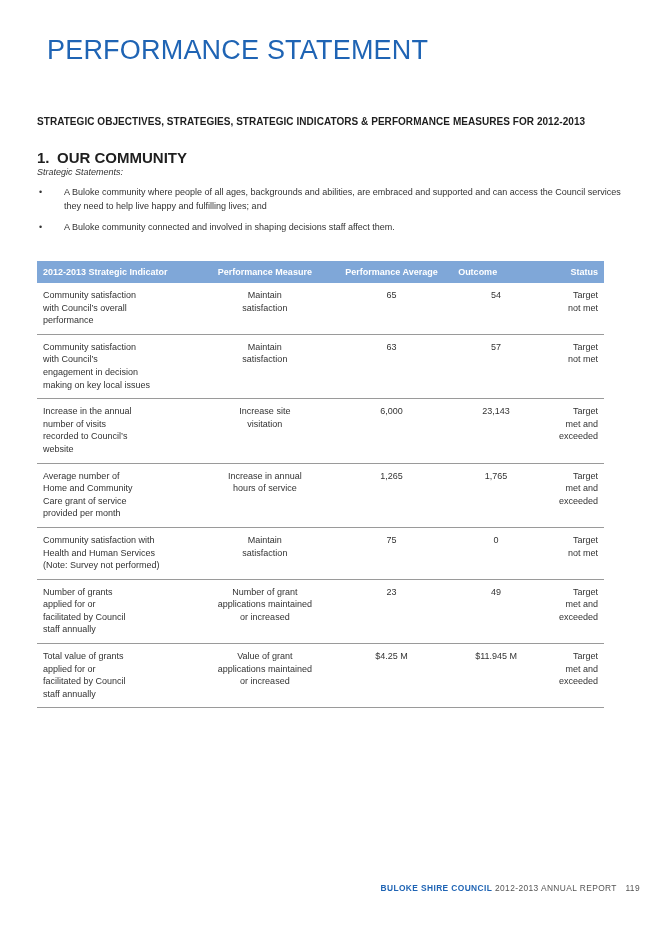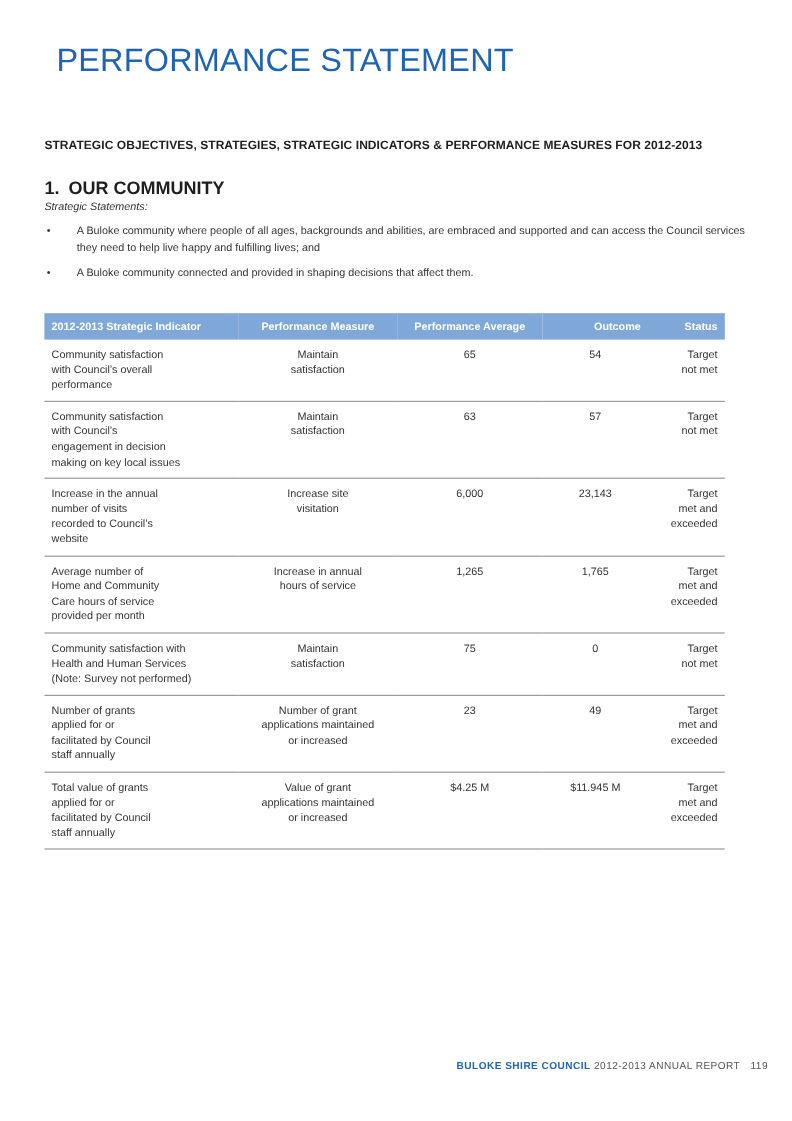--- a/index.html
+++ b/index.html
@@ -94,21 +94,21 @@
       color: #ffffff;
       font-weight: bold;
       height: 22px;
       padding: 0 6px;
       font-size: 9px;
       white-space: nowrap;
     }
     table.perf thead th.c1 { text-align: left; width: 155px; }
     table.perf thead th.c2 { text-align: center; width: 118px; }
     table.perf thead th.c3 { text-align: center; width: 118px; }
-    table.perf thead th.c4 { text-align: right; width: 95px; }
+    table.perf thead th.c4 { text-align: left; width: 95px; }
     table.perf thead th.c5 { text-align: right; }
     table.perf tbody td {
       vertical-align: top;
       padding: 6px 6px 7px 6px;
       line-height: 12.6px;
       border-bottom: 1.5px solid #9a9a9a;
     }
     table.perf tbody td.c1 { text-align: left; }
     table.perf tbody td.c2 { text-align: center; }
     table.perf tbody td.c3 { text-align: center; }
@@ -150,21 +150,21 @@
 
 <p class="statements-label">Strategic Statements:</p>
 
 <ul class="bullets">
   <li>
     <span class="dot">•</span>
     <span>A Buloke community where people of all ages, backgrounds and abilities, are embraced and supported and can access the Council services they need to help live happy and fulfilling lives; and</span>
   </li>
   <li>
     <span class="dot">•</span>
-    <span>A Buloke community connected and provided in shaping decisions that affect them.</span>
+    <span>A Buloke community connected and involved in shaping decisions staff affect them.</span>
   </li>
 </ul>
 
 <table class="perf">
   <thead>
     <tr>
       <th class="c1">2012-2013 Strategic Indicator</th>
       <th class="c2">Performance Measure</th>
       <th class="c3">Performance Average</th>
       <th class="c4">Outcome</th>
@@ -204,21 +204,21 @@
 visitation</span></td>
       <td class="c3">6,000</td>
       <td class="c4">23,143</td>
       <td class="c5"><span class="cell-inner">Target
 met and
 exceeded</span></td>
     </tr>
     <tr>
       <td class="c1"><span class="cell-inner">Average number of
 Home and Community
-Care hours of service
+Care grant of service
 provided per month</span></td>
       <td class="c2"><span class="cell-inner">Increase in annual
 hours of service</span></td>
       <td class="c3">1,265</td>
       <td class="c4">1,765</td>
       <td class="c5"><span class="cell-inner">Target
 met and
 exceeded</span></td>
     </tr>
     <tr>

